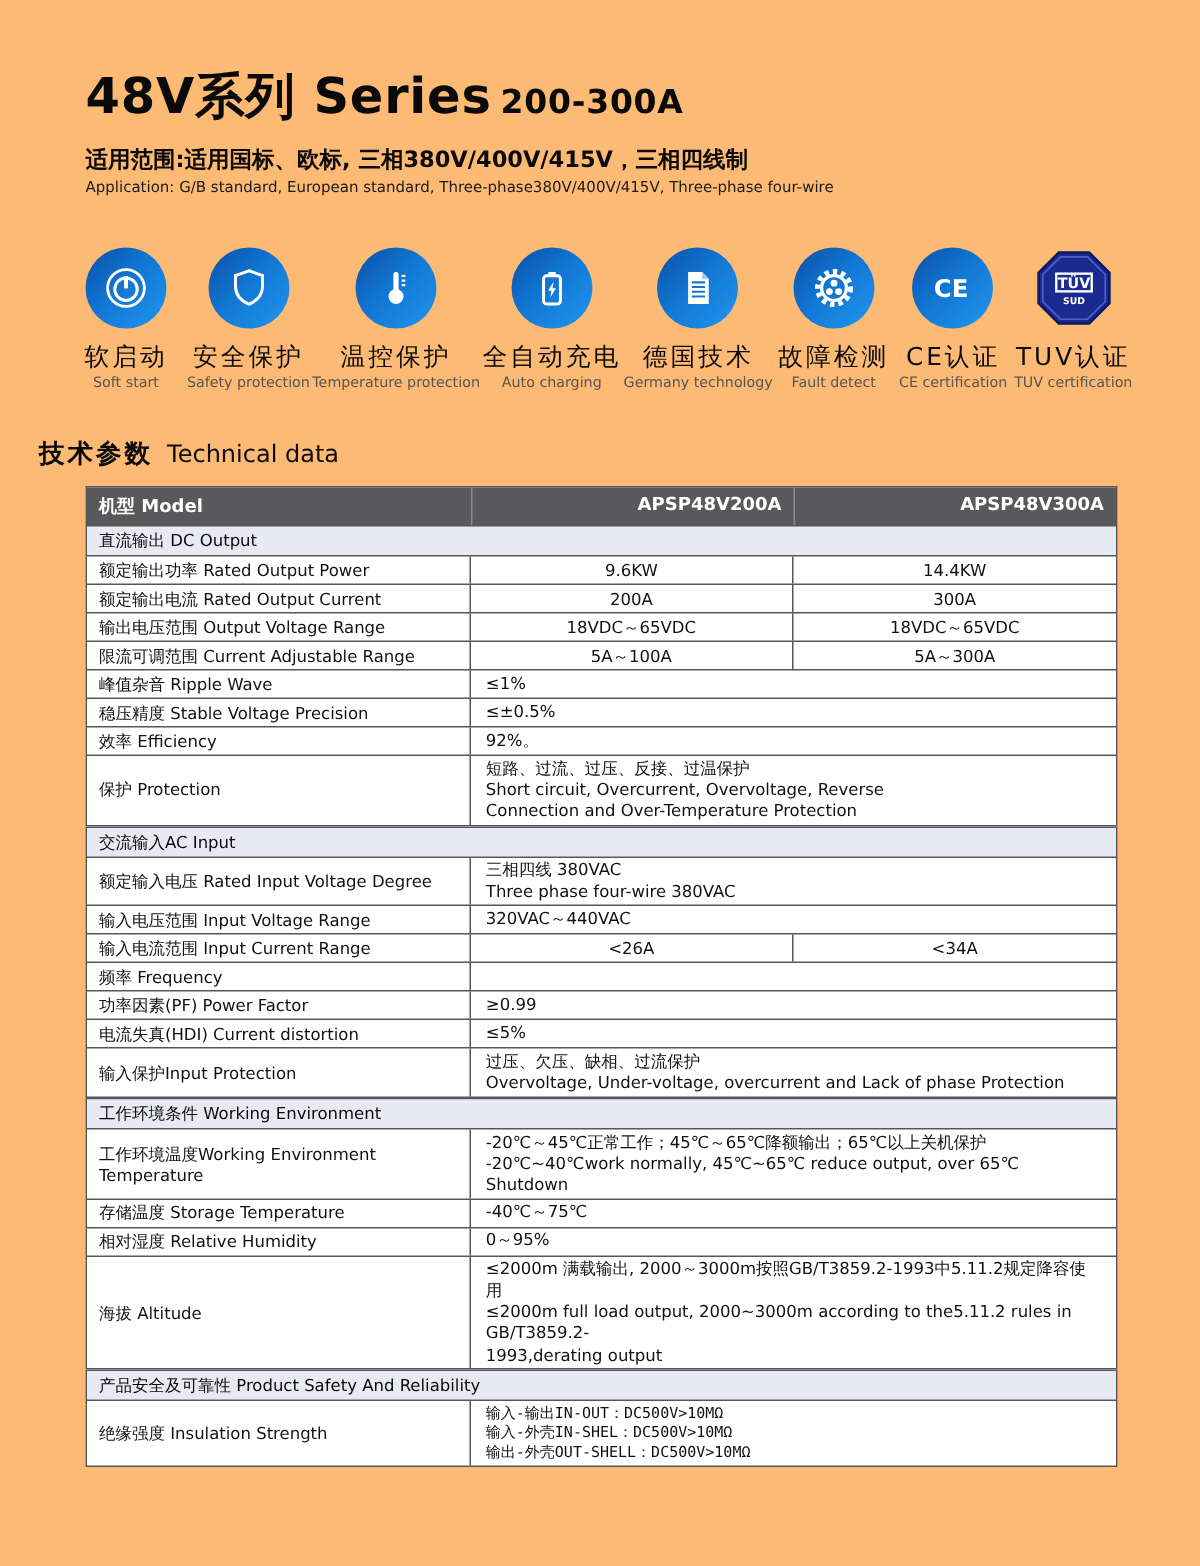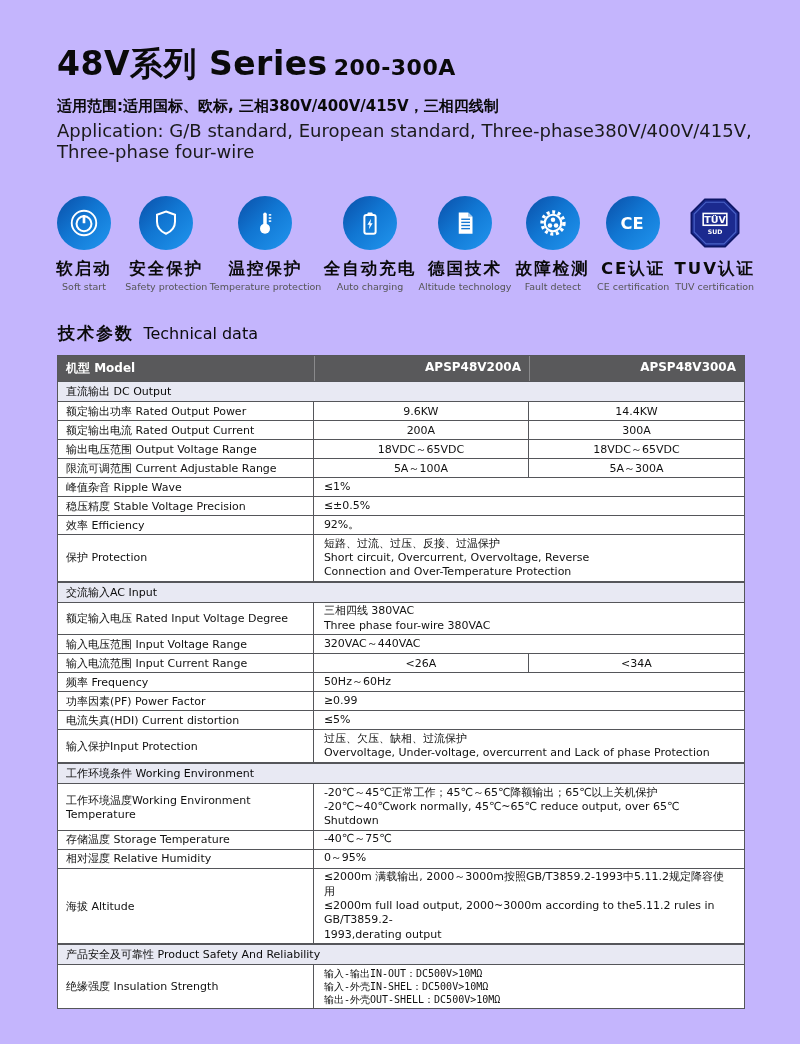--- a/index.html
+++ b/index.html
@@ -1,38 +1,38 @@
 <!DOCTYPE html>
 <html><head>
 <meta charset="utf-8">
 <style>
   * { margin:0; padding:0; box-sizing:border-box; }
   html,body { background:#fff; }
   body { font-family:"DejaVu Sans", sans-serif; color:#111; }
-  .page { position:relative; width:800px; height:1044px; background:#c4b5fd; overflow:hidden; }
+  .page { position:relative; width:800px; height:1044px; background:#fdba74; overflow:hidden; }
 
   
   .hd { margin:42px 0 0 57px; }
   .hd h1 { font-size:33px; font-weight:bold; color:#0a0a0a; letter-spacing:0.5px; }
   .hd h1 .range { font-size:22px; font-weight:bold; margin-left:6px; }
   .sub-cn { margin-top:10px; font-size:15px; font-weight:bold; color:#0a0a0a; }
-  .sub-en { margin-top:4px; font-size:18px; color:#1a1a1a; }
+  .sub-en { margin-top:4px; font-size:10px; color:#1a1a1a; }
 
   
   .features { display:flex; justify-content:space-between; width:710px; margin:34px 0 0 45px; text-align:center; }
   .feature { display:flex; flex-direction:column; align-items:center; min-width:78px; }
   .fe-badge { width:54px; height:54px; border-radius:50%;
       background:linear-gradient(135deg,#0a4fa8 0%,#1176d2 45%,#2196ef 100%);
       display:flex; align-items:center; justify-content:center; }
   .fe-badge.flat { background:none; border-radius:0; }
-  .fe-cn { margin-top:8px; font-size:16.5px; font-weight:bold; letter-spacing:2px; color:#0a0a0a; white-space:nowrap;text-align:right; }
+  .fe-cn { margin-top:8px; font-size:16.5px; font-weight:normal; letter-spacing:2px; color:#0a0a0a; white-space:nowrap;text-align:right; }
   .fe-en { margin-top:1px; font-size:9.5px; color:#555; white-space:nowrap; }
 
   
-  .tech-heading { margin:30px 0 10px 58px; font-size:17px; color:#0a0a0a; }
+  .tech-heading { margin:30px 0 10px 26px; font-size:17px; color:#0a0a0a; }
   .tech-heading .cn { font-weight:bold; letter-spacing:2px; }
   .tech-heading .en { font-weight:normal; font-size:16px; margin-left:4px; }
 
   
   .tables { width:688px; margin-left:57px; }
   .spec-table { border:1px solid #55565a; margin-bottom:0; font-size:11px; color:#111; background:#fff; }
   .model-row { display:flex; background:#59595b; color:#fff; font-weight:bold; font-size:12px; }
   .model-row .mc { padding:4px 8px; }
   .model-row .mc + .mc { border-left:1px solid #8a8a8c; text-align:right; }
   .mc.c-label { width:37.3%; }
@@ -113,21 +113,21 @@
           <svg width="30" height="30" viewBox="0 0 24 24">
             <path d="M7 3.5 H14.5 L18 7 V20.5 H7 Z" fill="#fff"></path>
             <path d="M14.5 3.5 L18 7 H14.5 Z" fill="#9fc6ea"></path>
             <line x1="9" y1="9" x2="16" y2="9" stroke="#1577d2" stroke-width="1.1"></line>
             <line x1="9" y1="11.5" x2="16" y2="11.5" stroke="#1577d2" stroke-width="1.1"></line>
             <line x1="9" y1="14" x2="16" y2="14" stroke="#1577d2" stroke-width="1.1"></line>
             <line x1="9" y1="16.5" x2="16" y2="16.5" stroke="#1577d2" stroke-width="1.1"></line>
           </svg>
         </div>
         <div class="fe-cn">德国技术</div>
-        <div class="fe-en">Altitude technology</div>
+        <div class="fe-en">Germany technology</div>
       </div>
       <div class="feature">
         <div class="fe-badge">
           <svg width="32" height="32" viewBox="0 0 24 24">
             <circle cx="12" cy="12" r="8.2" fill="none" stroke="#fff" stroke-width="2.6" stroke-dasharray="2.2 2"></circle>
             <circle cx="12" cy="12" r="7" fill="#fff"></circle>
             <circle cx="12" cy="12" r="5.4" fill="#1577d2"></circle>
             <circle cx="12" cy="9.6" r="1.7" fill="#fff"></circle>
             <circle cx="9.7" cy="13.8" r="1.7" fill="#fff"></circle>
             <circle cx="14.3" cy="13.8" r="1.7" fill="#fff"></circle>
@@ -235,23 +235,20 @@
             <div class="line">320VAC～440VAC</div>
           </div>
         </div>
         <div class="row">
           <div class="lbl">输入电流范围 Input Current Range</div>
           <div class="vcell">&lt;26A</div>
           <div class="vcell">&lt;34A</div>
         </div>
         <div class="row">
           <div class="lbl">频率 Frequency</div>
-          <div class="span-val">
-            <div class="line">50Hz～60Hz</div>
-          </div>
         </div>
         <div class="row">
           <div class="lbl">功率因素(PF) Power Factor</div>
           <div class="span-val">
             <div class="line">≥0.99</div>
           </div>
         </div>
         <div class="row">
           <div class="lbl">电流失真(HDI) Current distortion</div>
           <div class="span-val">

